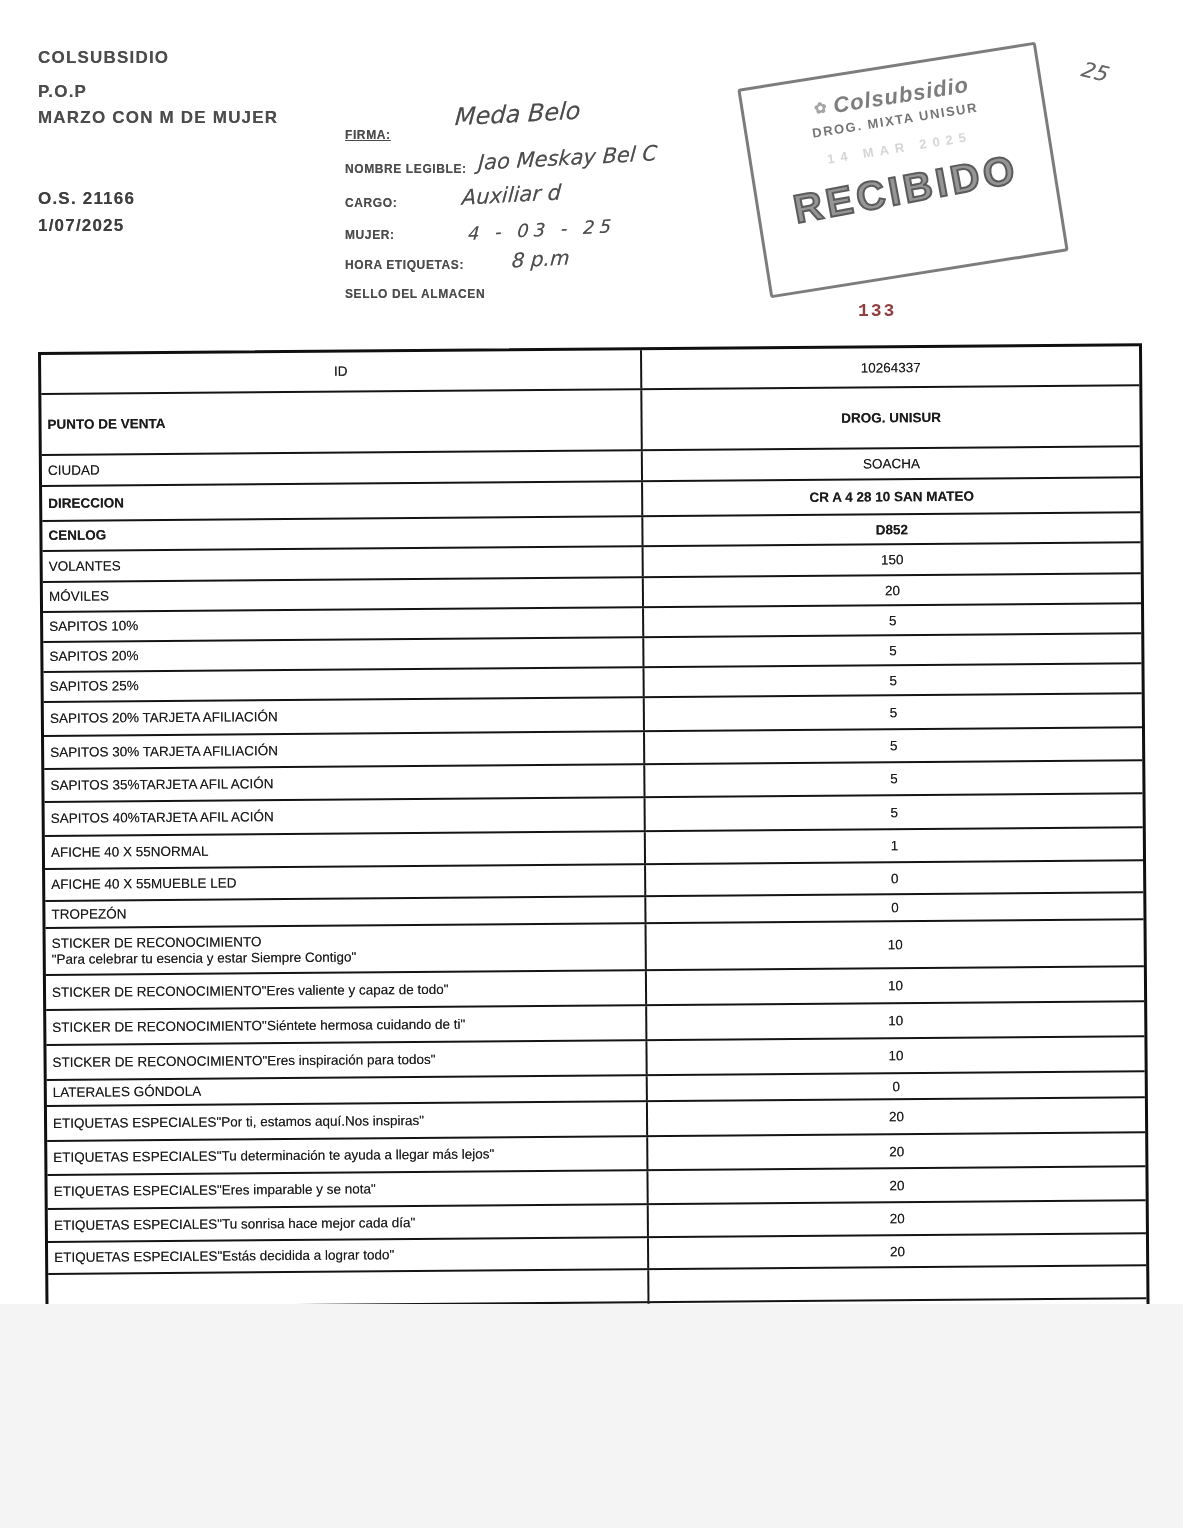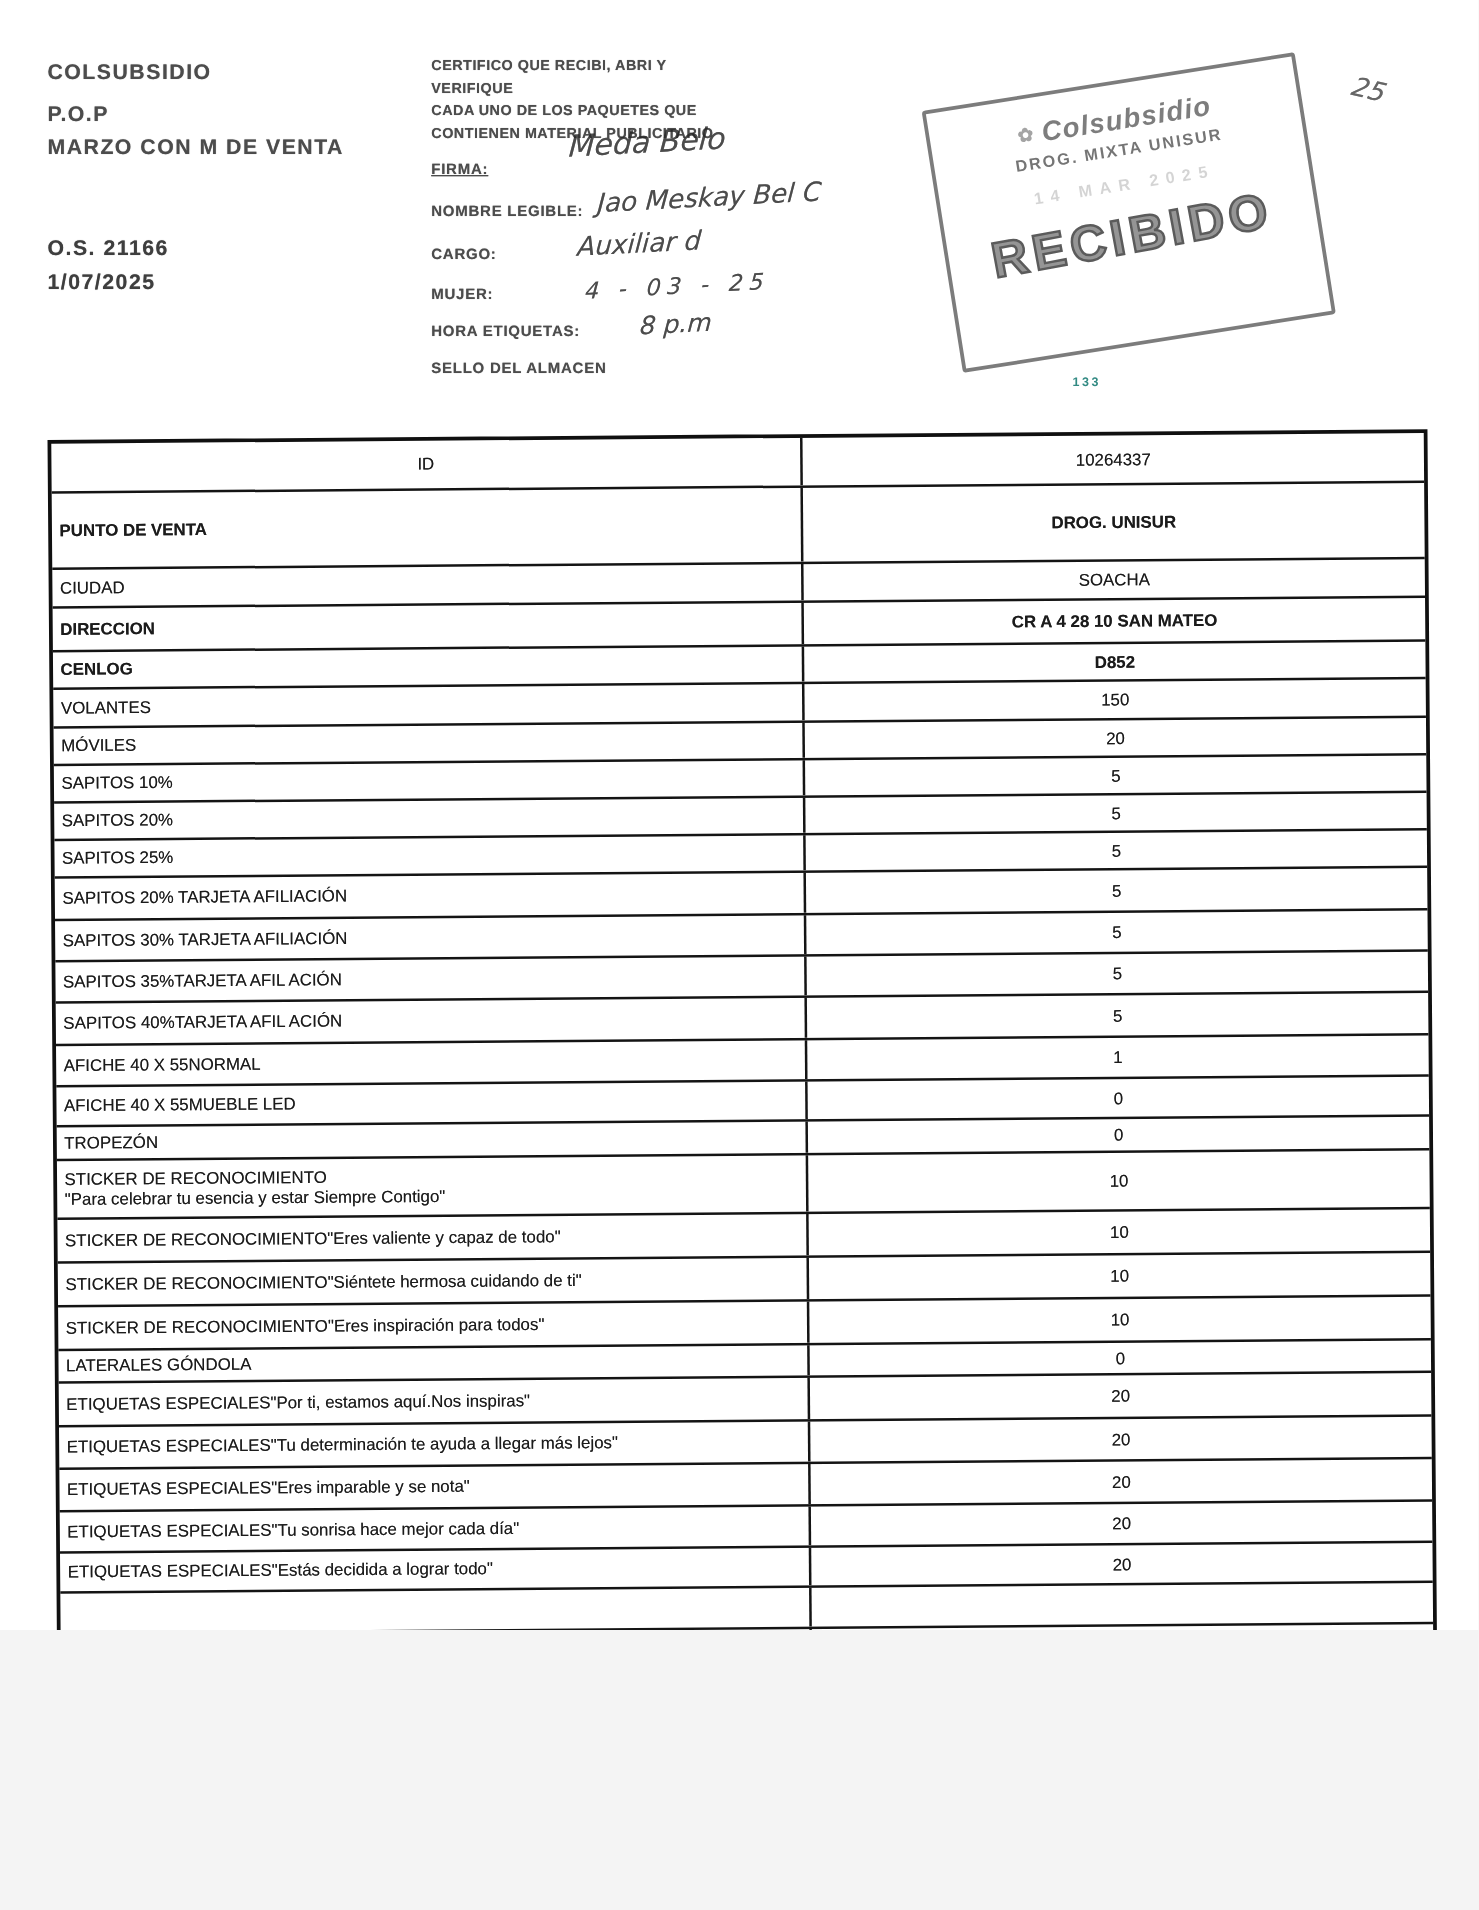--- a/index.html
+++ b/index.html
@@ -89,41 +89,35 @@
     flex: 1;
     display: flex; align-items: center; justify-content: center;
     font-size: 13.5px;
     color: #1b1b1b;
     text-shadow: 0 0 .5px rgba(0,0,0,.6);
   }
   .b { font-weight: 700; }
   .center-lbl { align-items: center; text-align: center; }
 
   
-  .sheet-no { font-size: 10px; font-weight: 700; letter-spacing: 2px; color: #0f766e; opacity: .85; }
+  .sheet-no { font-size: 18px; font-weight: 700; letter-spacing: 2px; color: #7f1d1d; opacity: .85; font-family: Liberation Mono, monospace; }
   .speck { position: absolute; background: rgba(20,20,20,.35); border-radius: 1px; }
   .signature { font-size: 30px; letter-spacing: 1px; transform: rotate(-2deg) skewX(-8deg); color: #141414; opacity: .95; }
 </style>
 </head>
 <body>
 
 <div class="page">
 
   <div class="abs print hl" style="left:38px; top:48px;">COLSUBSIDIO</div>
   <div class="abs print hl" style="left:38px; top:82px;">P.O.P</div>
-  <div class="abs print hl" style="left:38px; top:108px;">MARZO CON M DE VENTA</div>
+  <div class="abs print hl" style="left:38px; top:108px;">MARZO CON M DE MUJER</div>
   <div class="abs print hl" style="left:38px; top:189px; opacity:.95;">O.S. 21166</div>
   <div class="abs print hl" style="left:38px; top:216px; opacity:.95;">1/07/2025</div>
 
-  <div class="abs" style="left:345px; top:44px; width:290px;">
-    <div class="print cert-line">CERTIFICO QUE RECIBI, ABRI Y</div>
-    <div class="print cert-line">VERIFIQUE</div>
-    <div class="print cert-line">CADA UNO DE LOS PAQUETES QUE</div>
-    <div class="print cert-line">CONTIENEN MATERIAL PUBLICITARIO</div>
-  </div>
 
   <div class="abs print field-label" style="left:345px; top:128px;text-decoration:underline;">FIRMA:</div>
   <div class="abs print field-label" style="left:345px; top:162px;">NOMBRE LEGIBLE:</div>
   <div class="abs print field-label" style="left:345px; top:196px;">CARGO:</div>
   <div class="abs print field-label" style="left:345px; top:228px;">MUJER:</div>
   <div class="abs print field-label" style="left:345px; top:258px;">HORA ETIQUETAS:</div>
   <div class="abs print field-label" style="left:345px; top:287px;text-align:right;">SELLO DEL ALMACEN</div>
 
   <div class="abs hand" style="left:455px; top:100px; font-size:24px;">Meda Belo</div>
   <div class="abs hand" style="left:478px; top:146px; font-size:21px;">Jao Meskay Bel C</div>

